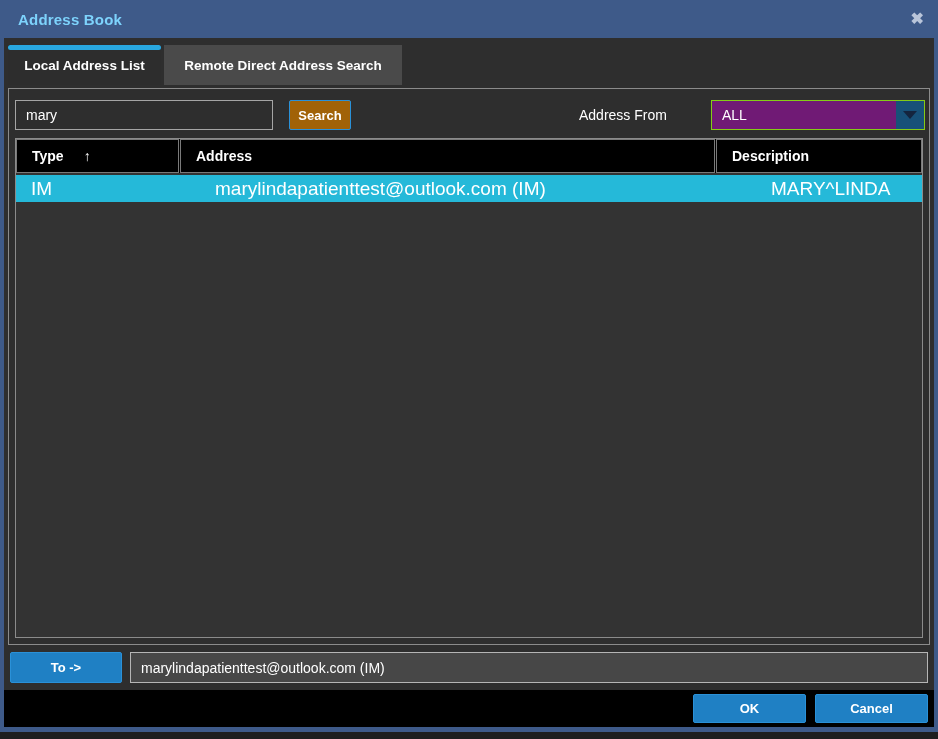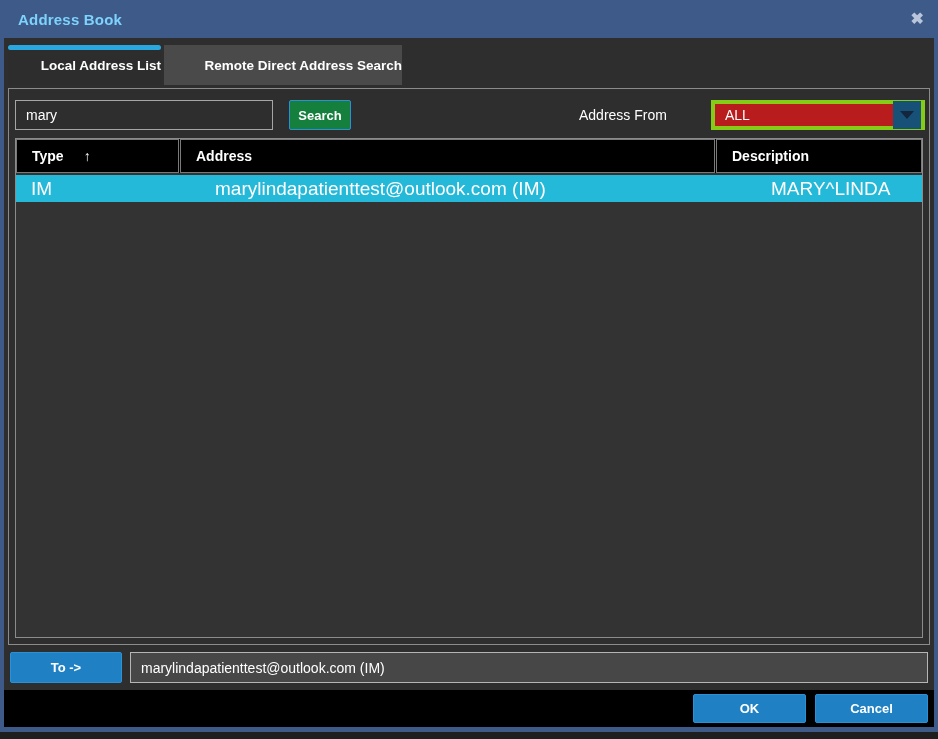--- a/index.html
+++ b/index.html
@@ -27,21 +27,21 @@
     color: #b9c5da; font-size: 16px; font-weight: bold; cursor: pointer;
     line-height: 1;
   }
   .content {
     position: absolute; top: 38px; left: 4px; right: 4px; bottom: 5px;
     background: #2e2e2e;
   }
   
   .tab {
     position: absolute; top: 7px; height: 40px;
-    display: flex; align-items: center; justify-content: flex-end;
+    display: flex; align-items: center; justify-content: center;
     color: #ffffff; font-size: 13.5px; font-weight: bold; cursor: pointer;
   }
   .tab-active {
     left: 4px; width: 153px;
     background: #2d2d2d;
   }
   .tab-active .tab-highlight {
     position: absolute; top: 0; left: 0; right: 0; height: 5px;
     background: #29a8e0; border-radius: 3px;
   }
@@ -57,31 +57,31 @@
   }
   .search-input {
     position: absolute; left: 6px; top: 11px; width: 258px; height: 30px;
     background: #2e2e2e; border: 1px solid #a5a5a5;
     color: #ffffff; font-size: 14px; padding: 0 10px;
     font-family: "Liberation Sans", sans-serif;
     outline: none;
   }
   .search-btn {
     position: absolute; left: 280px; top: 11px; width: 62px; height: 30px;
-    background: #15803d; border: 1px solid #2a91d8; border-radius: 2px;
+    background: #a16207; border: 1px solid #2a91d8; border-radius: 2px;
     color: #ffffff; font-size: 13px; font-weight: bold; cursor: pointer;
     font-family: "Liberation Sans", sans-serif;
   }
   .addr-from-label {
     position: absolute; left: 570px; top: 18px;
     color: #ffffff; font-size: 14px;
   }
   .dropdown {
     position: absolute; left: 702px; top: 11px; width: 214px; height: 30px;
-    background: #b91c1c; border: 4px solid #84cc16;
+    background: #701a75; border: 1px solid #84cc16;
     display: flex; align-items: center; cursor: pointer;
   }
   .dropdown .dd-value {
     flex: 1; color: #ffffff; font-size: 14px; padding-left: 10px;
   }
   .dd-arrow-box {
     width: 28px; height: 28px; background: #175178;
     display: flex; align-items: center; justify-content: center;
   }
   .dd-arrow {

